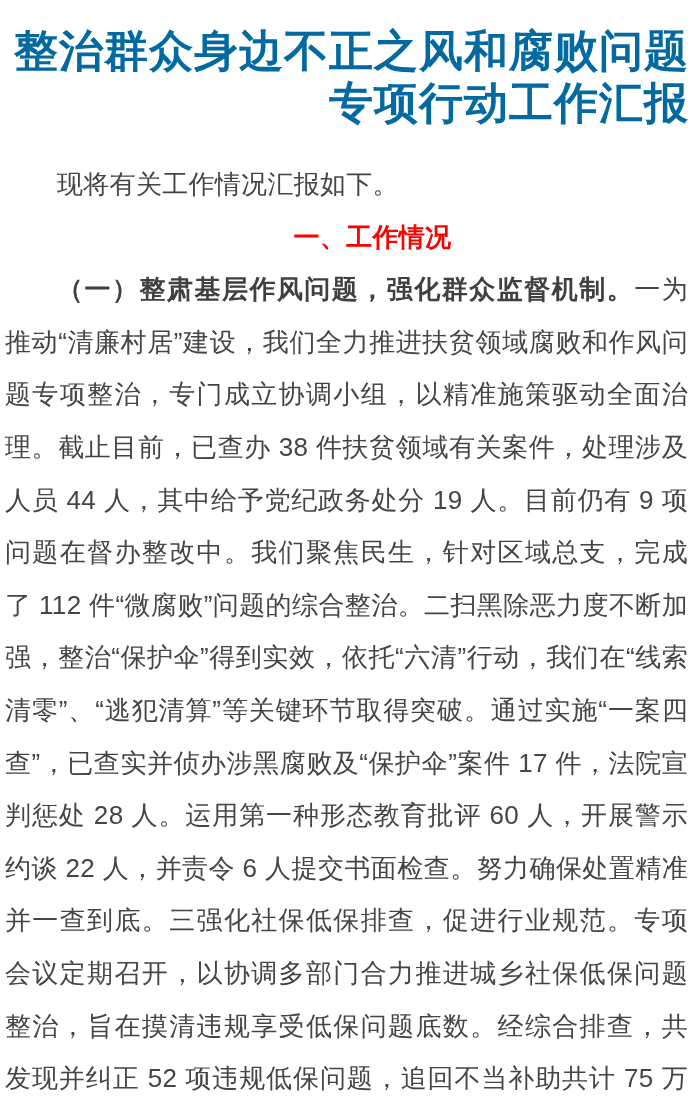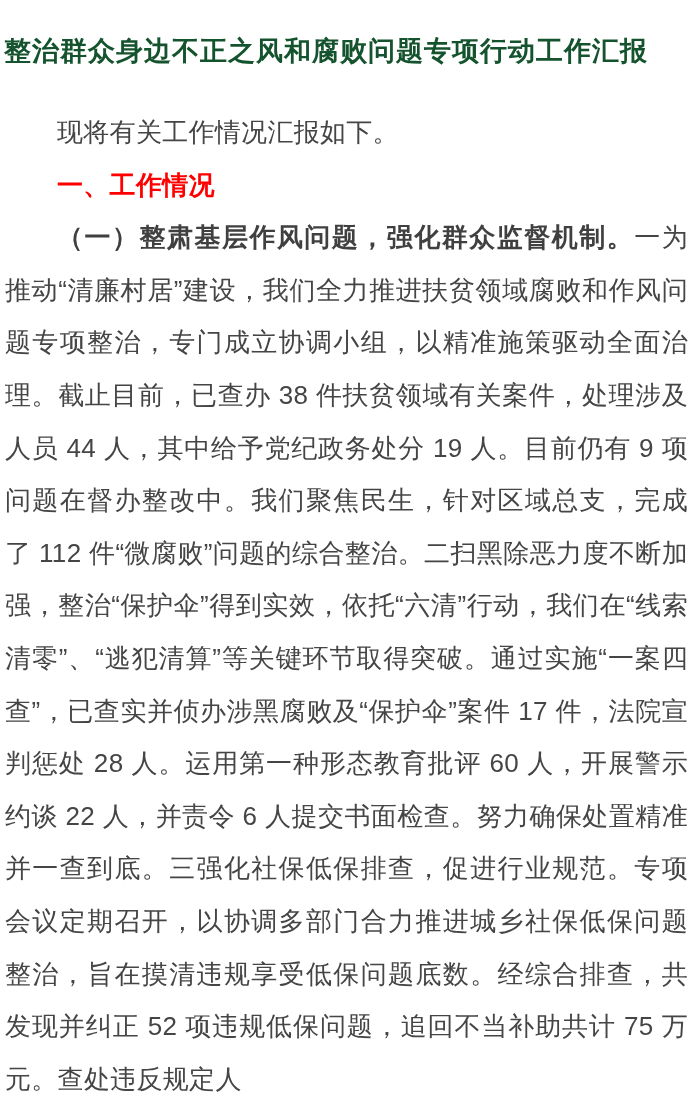--- a/index.html
+++ b/index.html
@@ -12,26 +12,26 @@
     width: 693px;
     height: 1097px;
     margin: 0 auto;
     background: #ffffff;
     overflow: hidden;
     font-family: "Liberation Sans", sans-serif;
     color: #454545;
   }
   .doc-title {
     margin: 25px 4px 0 4px;
-    font-size: 27px;
+    font-size: 44px;
     line-height: 52px;
     font-weight: bold;
     letter-spacing: 1px;
-    text-align: left;
-    color: #14532d;
+    text-align: right;
+    color: #0369a1;
   }
   .para {
     margin: 0 5px;
     font-size: 26px;
     line-height: 52.6px;
     letter-spacing: 0.3px;
     text-indent: 2em;
     text-align: justify;
     color: #454545;
   }
@@ -39,20 +39,21 @@
     margin-top: 29px;
   }
   .section-heading {
     margin: 0 5px;
     font-size: 26px;
     line-height: 52.6px;
     letter-spacing: 0.3px;
     text-indent: 2em;
     font-weight: bold;
     color: #fe0000;
+    text-align: center;
   }
   .sub-heading {
     font-weight: bold;
     color: #404040;
   }
 </style>
 </head>
 <body>
 
 <div class="page">

